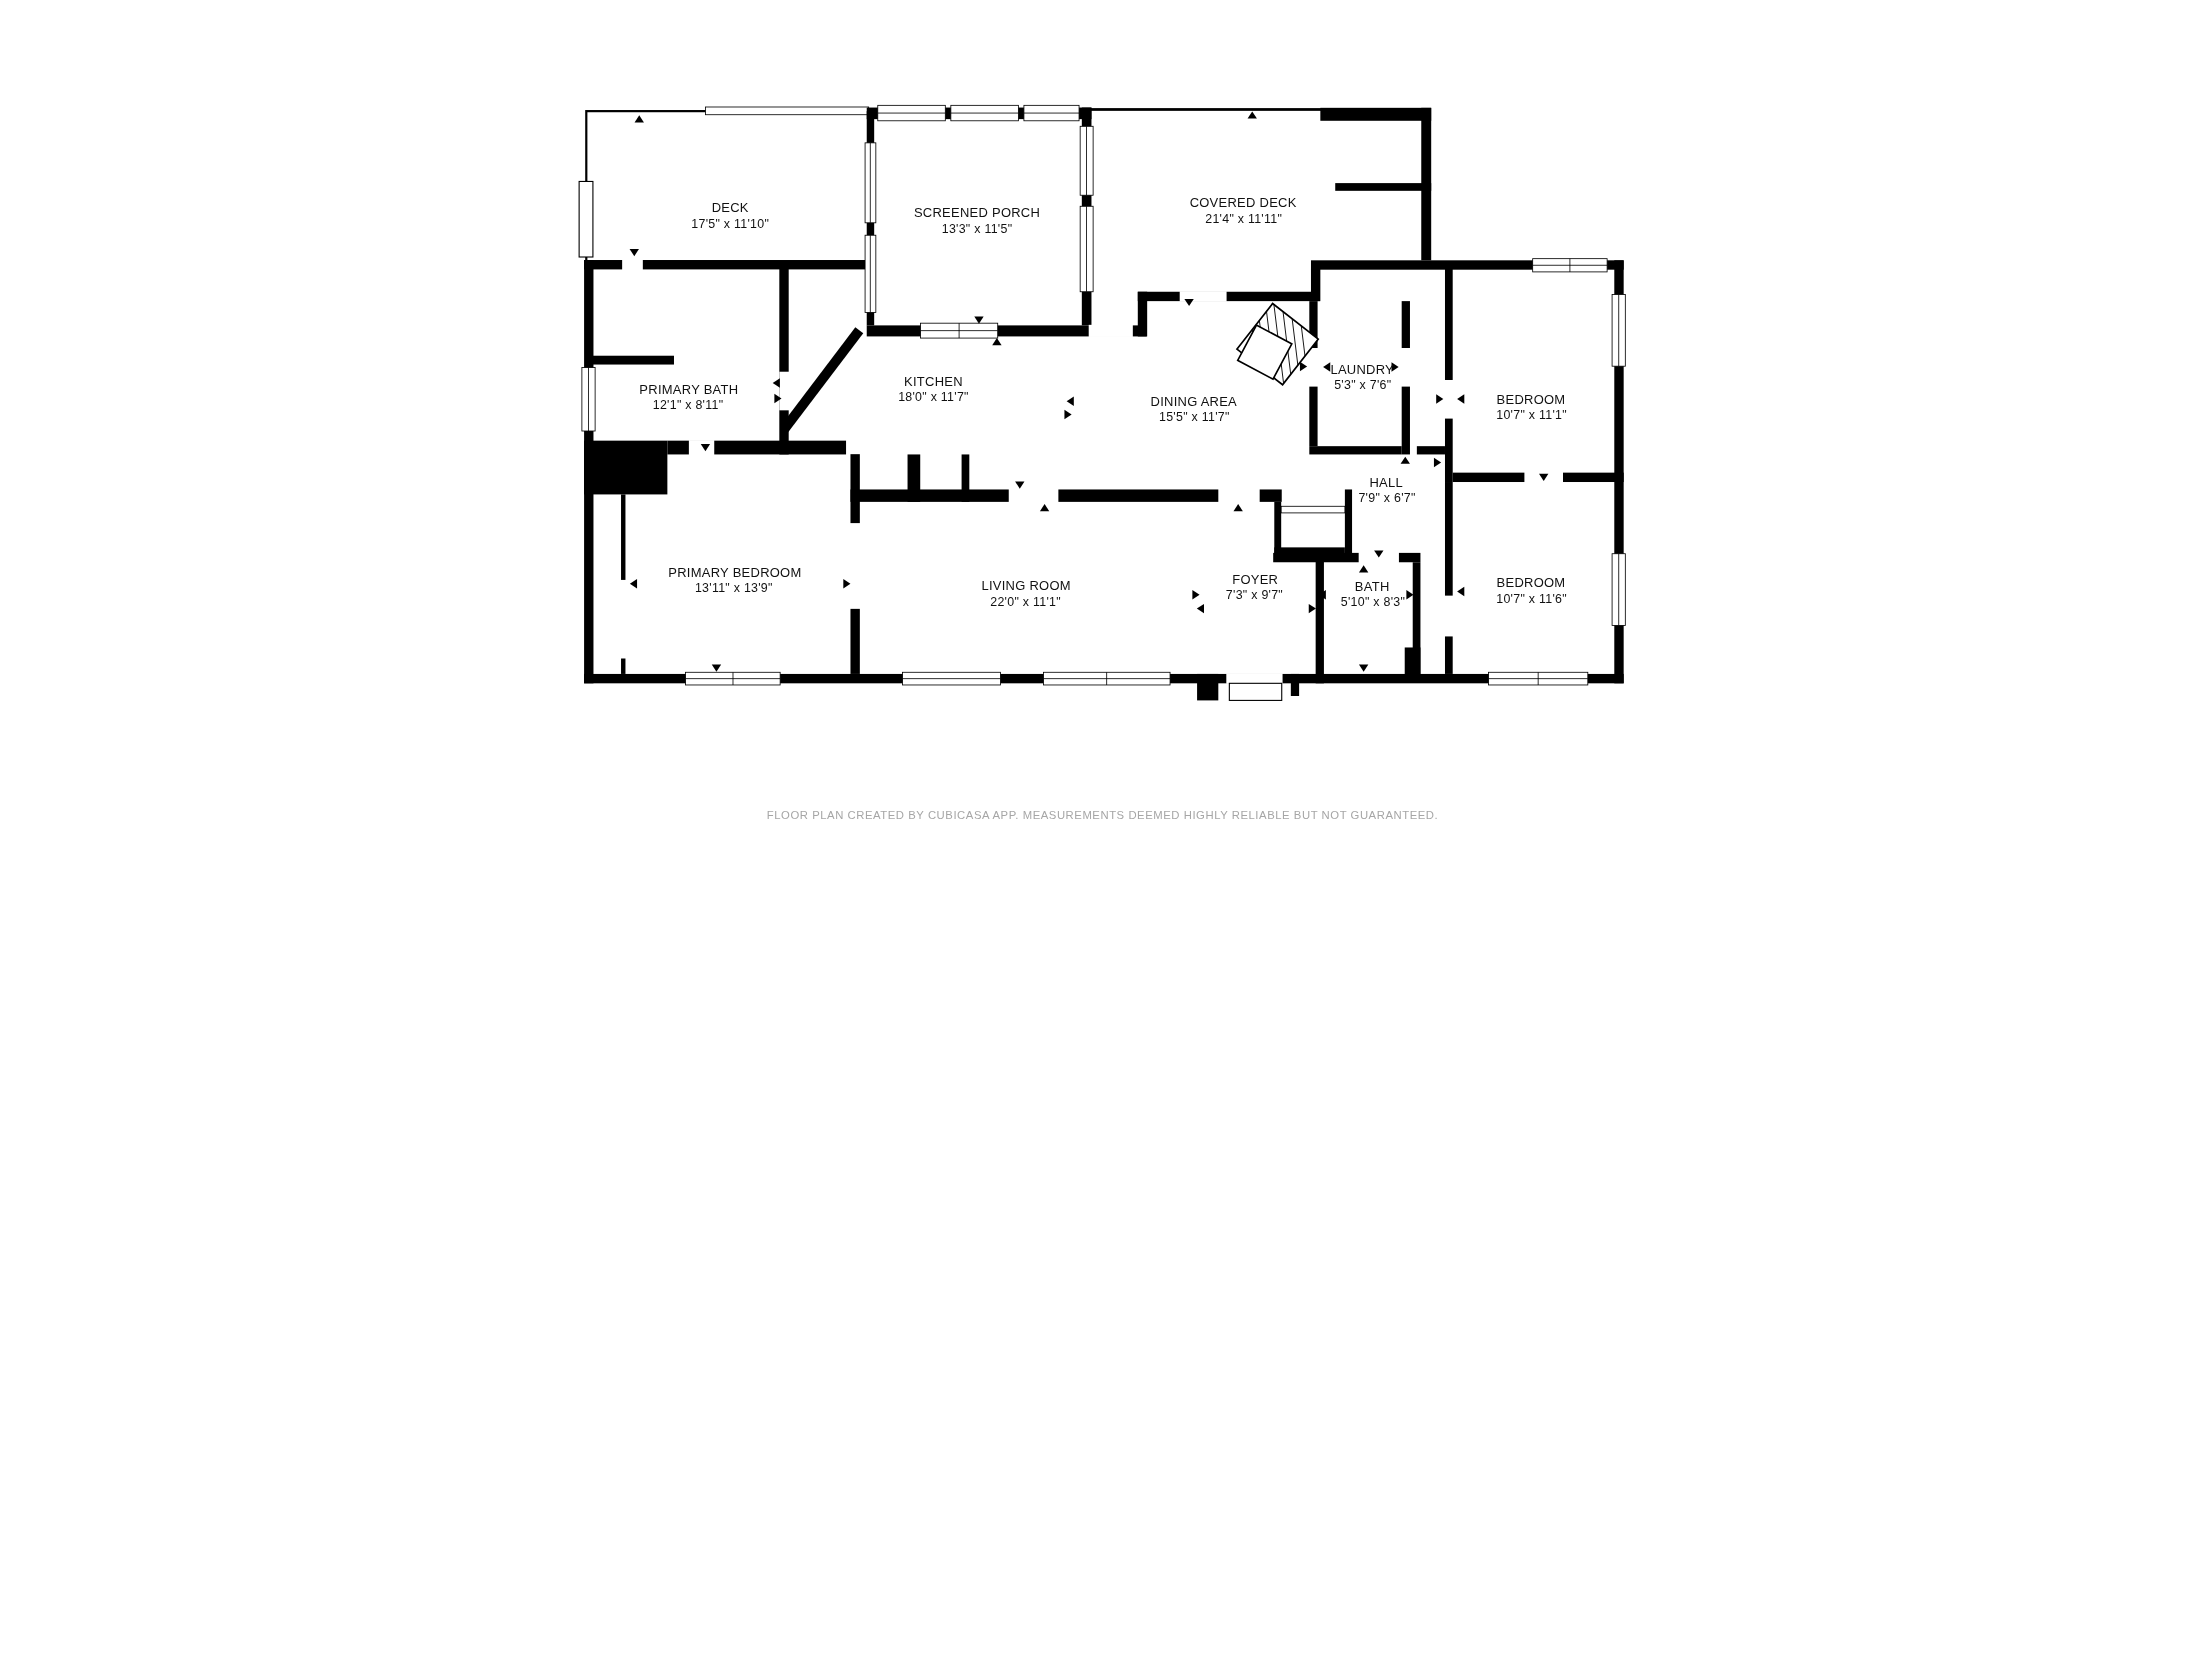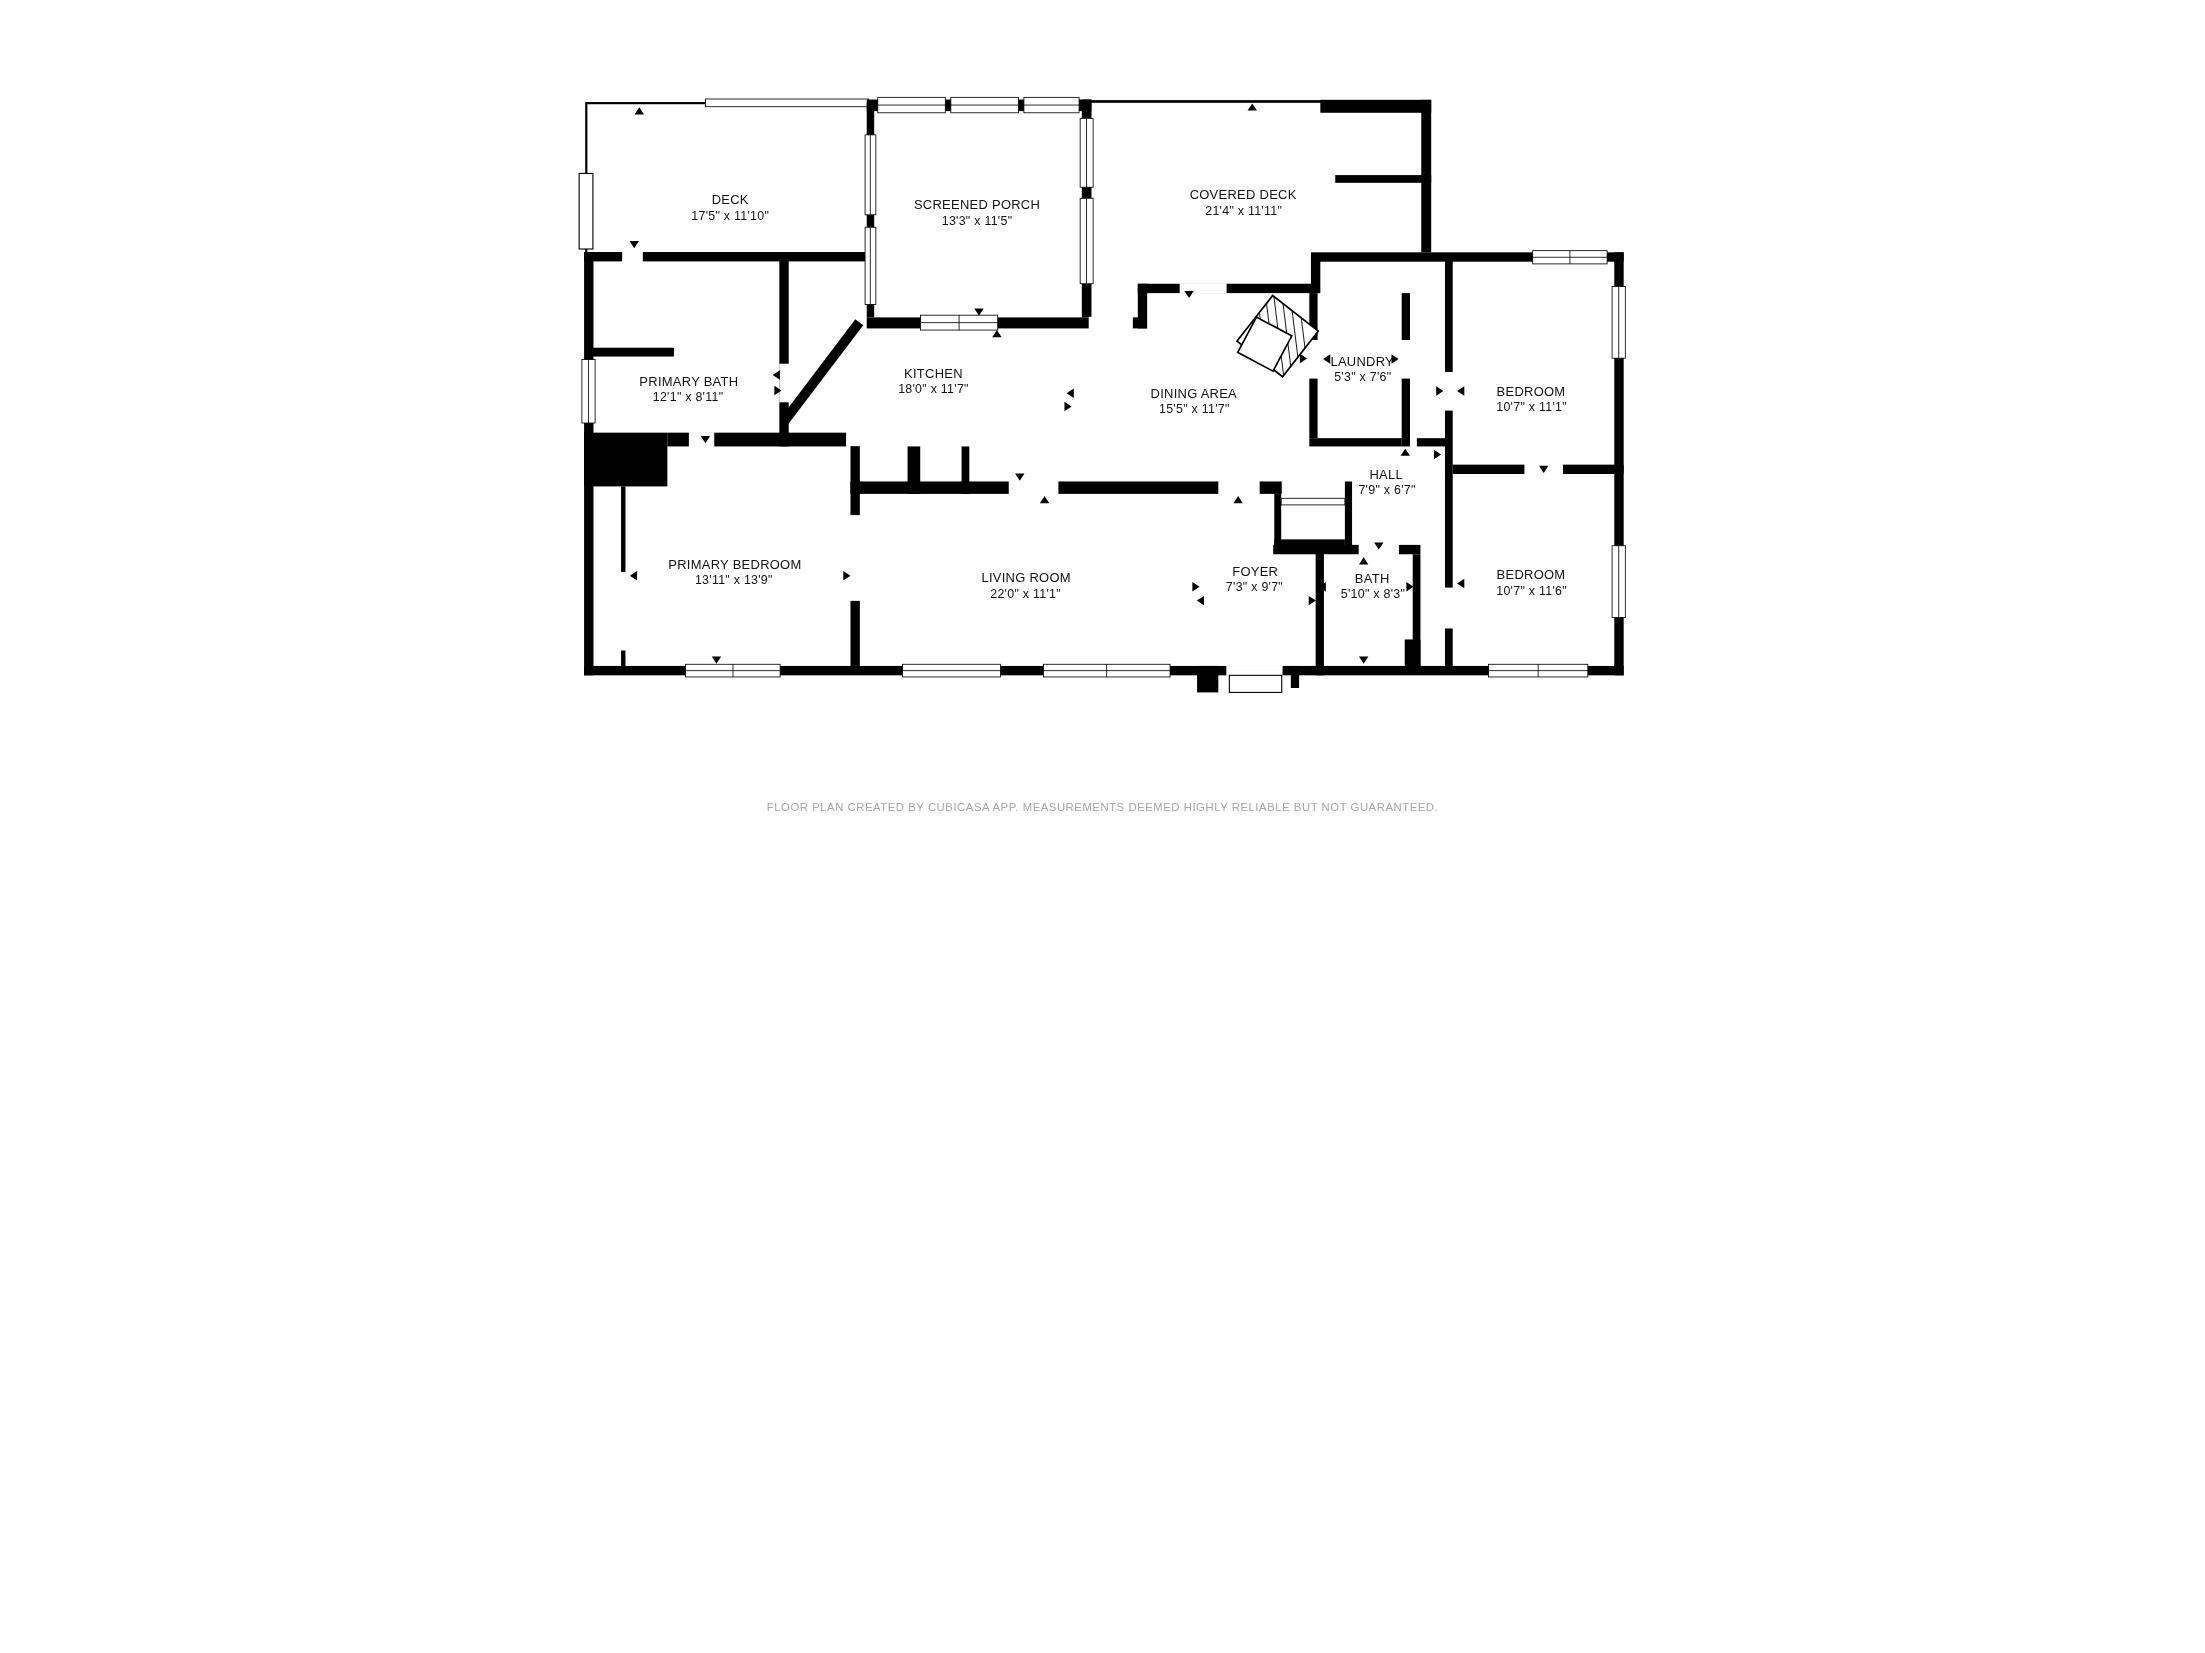--- a/index.html
+++ b/index.html
@@ -1,19 +1,19 @@
 <!DOCTYPE html>
 <html style="font-size:8.8px"><head>
 <meta charset="utf-8">
 <style>
   html,body{margin:0;padding:0;background:#ffffff;}
   .plan-wrap{
     width:100%;
     max-width:1103px;
-    margin:8px auto;
+    margin:16px auto;
     font-family:"Liberation Sans", sans-serif;
   }
   svg{display:block;width:100%;height:auto;background:#ffffff;}
   .room-name, .room-dims{
     fill:#111111;
     font-family:"Liberation Sans", sans-serif;
     font-size:47px;
     letter-spacing:1px;
   }
   .room-dims{font-size:45px;}

